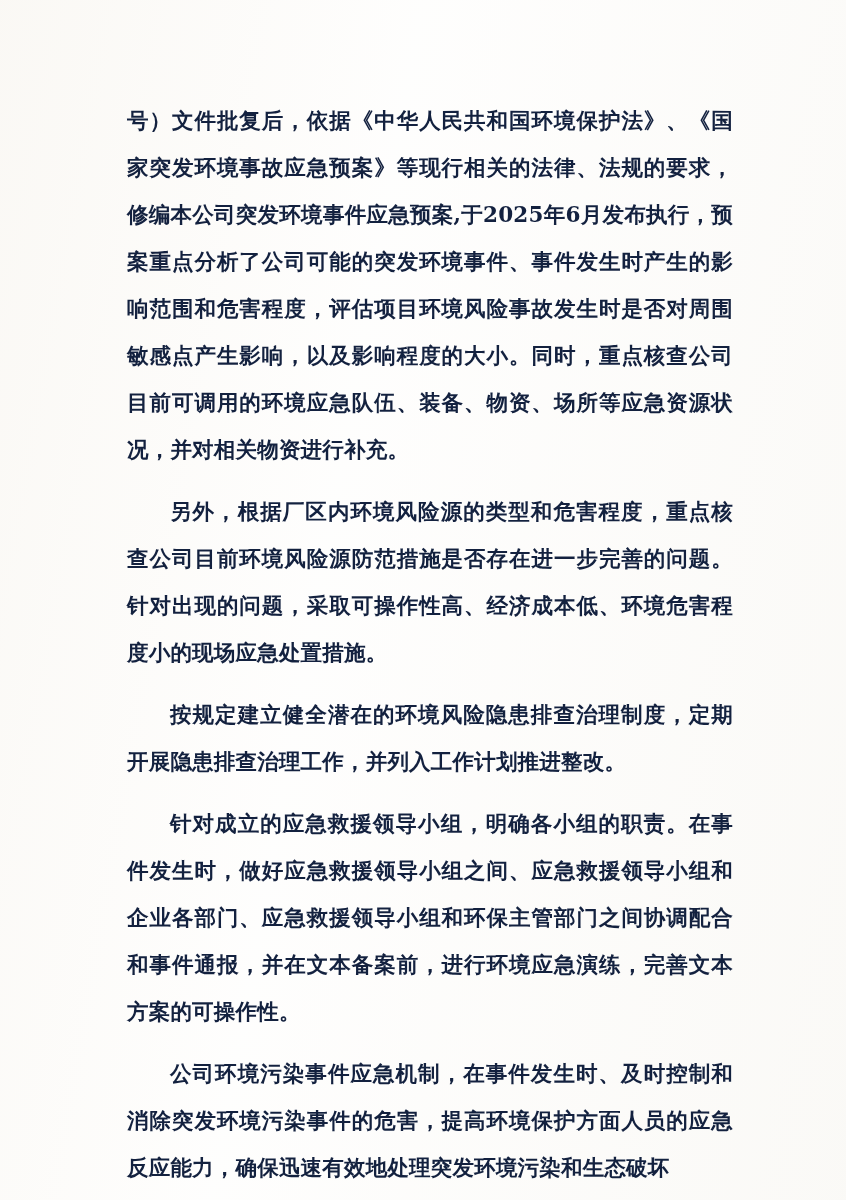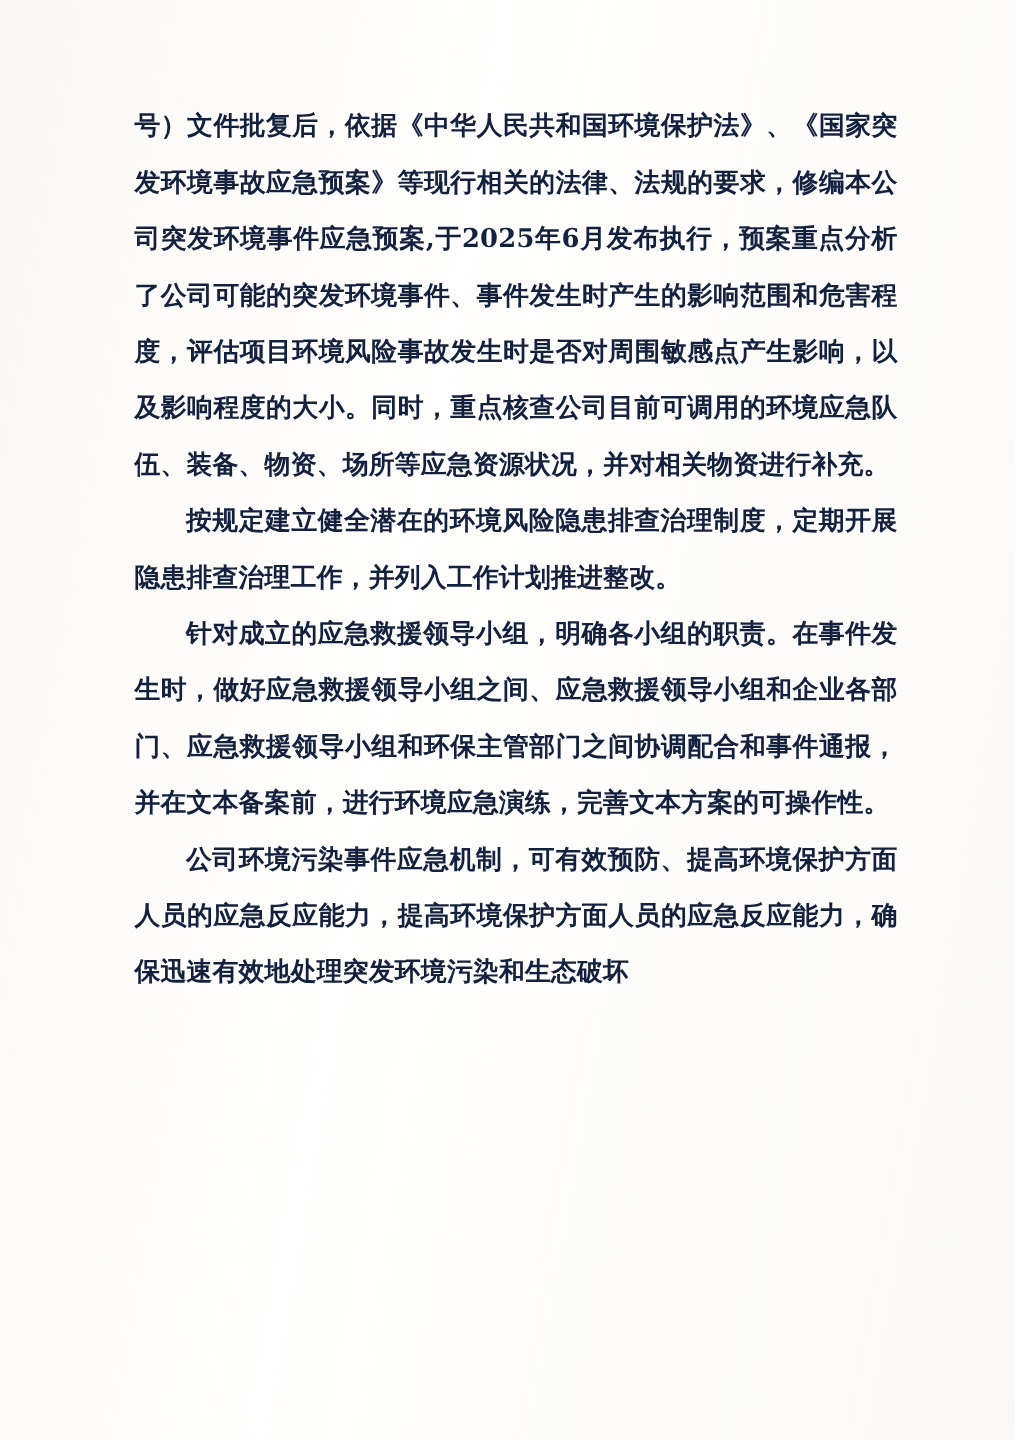--- a/index.html
+++ b/index.html
@@ -37,31 +37,32 @@
     font-size: 21.5px;
     line-height: 47px;
     color: #13213f;
     letter-spacing: 0.2px;
     text-align: justify;
     text-justify: inter-ideograph;
     font-family: "DejaVu Serif", "Liberation Serif", serif;
     font-weight: 600;
   }
   .para {
-    margin: 0;
+    margin: 15px;
     text-indent: 0;
     white-space: normal;
   }
   .para.indent {
     text-indent: 2em;
   }
 </style>
 </head>
 <body>
 
 <div class="page">
   <div class="doc-body">
     <p class="para">号）文件批复后，依据《中华人民共和国环境保护法》、《国家突发环境事故应急预案》等现行相关的法律、法规的要求，修编本公司突发环境事件应急预案,于2025年6月发布执行，预案重点分析了公司可能的突发环境事件、事件发生时产生的影响范围和危害程度，评估项目环境风险事故发生时是否对周围敏感点产生影响，以及影响程度的大小。同时，重点核查公司目前可调用的环境应急队伍、装备、物资、场所等应急资源状况，并对相关物资进行补充。</p>
+    <p class="para indent">另外，根据厂区内环境风险源的类型和危害程度，重点核查公司目前环境风险源防范措施是否存在进一步完善的问题。针对出现的问题，采取可操作性高、经济成本低、环境危害程度小的现场应急处置措施。</p>
     <p class="para indent">按规定建立健全潜在的环境风险隐患排查治理制度，定期开展隐患排查治理工作，并列入工作计划推进整改。</p>
     <p class="para indent">针对成立的应急救援领导小组，明确各小组的职责。在事件发生时，做好应急救援领导小组之间、应急救援领导小组和企业各部门、应急救援领导小组和环保主管部门之间协调配合和事件通报，并在文本备案前，进行环境应急演练，完善文本方案的可操作性。</p>
-    <p class="para indent">公司环境污染事件应急机制，可有效预防、提高环境保护方面人员的应急反应能力，提高环境保护方面人员的应急反应能力，确保迅速有效地处理突发环境污染和生态破坏</p>
+    <p class="para indent">公司环境污染事件应急机制，在事件发生时、及时控制和消除突发环境污染事件的危害，提高环境保护方面人员的应急反应能力，确保迅速有效地处理突发环境污染和生态破坏</p>
   </div>
 </div>
 
 </body></html>

